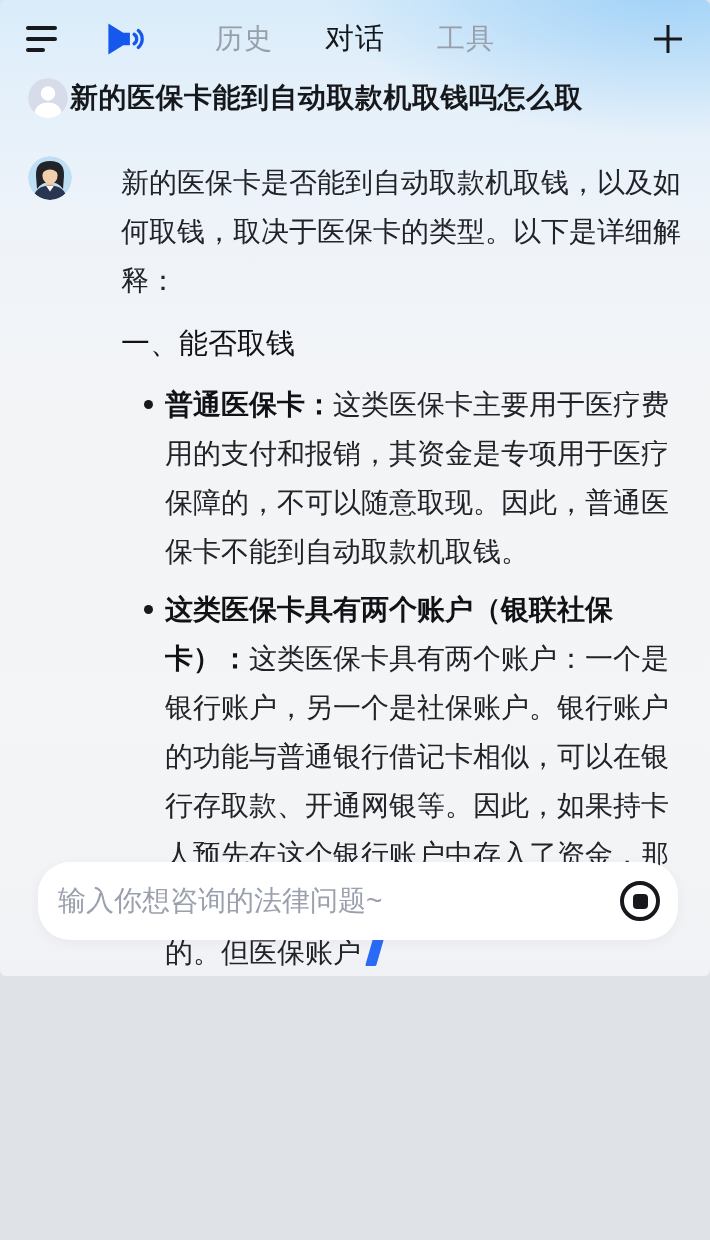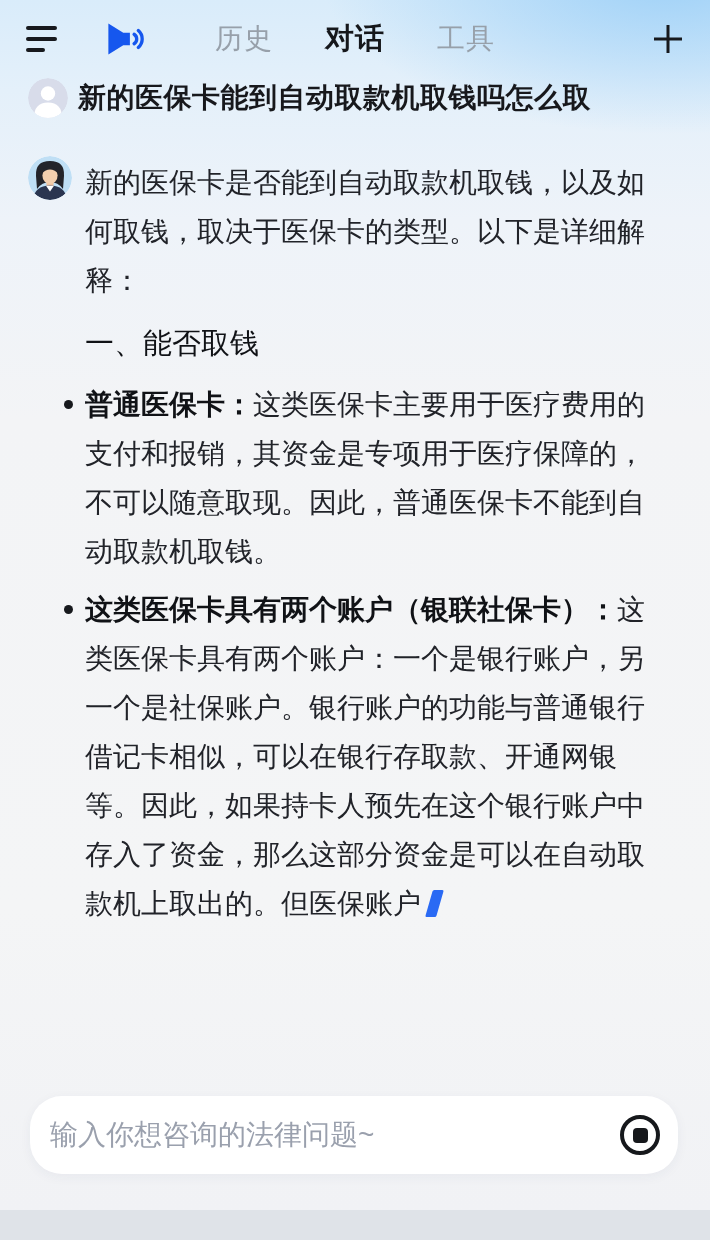--- a/index.html
+++ b/index.html
@@ -1,74 +1,75 @@
 <!DOCTYPE html>
 <html><head>
 <meta charset="utf-8">
 <style>
   * { margin:0; padding:0; box-sizing:border-box; }
   html,body { background:#dfe3e8; }
   body { font-family:"Liberation Sans","DejaVu Sans",sans-serif; }
 
   .screen{
-    position:relative; width:710px; height:1210px; margin:0 auto; overflow:hidden;
+    position:relative; width:710px; height:976px; margin:0 auto; overflow:hidden;
     background:
       radial-gradient(ellipse 480px 220px at 94% -2%, rgba(148,204,247,.85), rgba(148,204,247,0) 72%),
       linear-gradient(180deg,#d9ecfa 0%, #e4f0fa 90px, #eef3f9 220px, #f3f4f6 420px, #f4f5f6 75%, #f1f2f5 100%);
+    border-radius: 6px;
   }
 
   
   .topbar{
     position:relative; height:78px; display:flex; align-items:center;
     padding:0 20px;
   }
   .icon-btn{ background:none; border:none; cursor:pointer; display:flex; align-items:center; justify-content:center; }
   .menu-btn{ width:36px; height:36px; margin-left:6px; flex-direction:column; align-items:flex-start; justify-content:center; }
   .menu-btn .bar{ height:4px; background:#17191d; border-radius:2px; }
   .menu-btn .b1,.menu-btn .b2{ width:31px; margin-bottom:7px; }
   .menu-btn .b3{ width:19px; }
   .speaker-btn{ width:50px; height:46px; margin-left:38px; }
   .tabs{
     position:absolute; left:50%; top:0; height:78px; transform:translateX(-50%);
     display:flex; align-items:center; gap:52px;
   }
   .tab{ background:none; border:none; cursor:pointer; font-family:inherit;
         font-size:28px; color:#97a0aa; letter-spacing:1px; white-space:nowrap; }
-  .tab.active{ color:#15171b; font-weight:bold; font-size:29px; }
+  .tab.active{ color:#15171b; font-weight:normal; font-size:29px; }
   .plus-btn{ width:40px; height:40px; margin-left:auto; margin-right:2px; }
 
   
   .chat{ padding:0 28px; }
   .row{ display:flex; }
   .avatar{ flex:0 0 auto; border-radius:50%; overflow:hidden; }
   .user-row{ align-items:center; margin-top:0; }
   .user-row .avatar{ width:40px; height:40px; }
-  .user-text{ margin-left:10px; font-size:28px; font-weight:bold; color:#17181c; letter-spacing:.5px; }
+  .user-text{ margin-left:2px; font-size:28px; font-weight:bold; color:#17181c; letter-spacing:.5px; }
 
-  .ai-row{ margin-top:38px; align-items:flex-start; }
+  .ai-row{ margin-top:38px; align-items:flex-start;gap:36px; }
   .ai-row .avatar{ width:44px; height:44px; }
   .ai-content{ margin-left:13px; width:580px; font-size:28px; line-height:49px; color:#212329; }
   .ai-content .intro{ margin:2px 0 14px 0; }
   .ai-heading{ font-size:29px; font-weight:normal; color:#101216; margin:12px 0 12px 0; line-height:49px; }
   .ai-list{ list-style:none; margin:0; padding:0; }
-  .ai-list li{ position:relative; margin-bottom:9px; }
+  .ai-list li{ position:relative; margin-bottom:9px;margin-left:44px; }
   .ai-list li::before{
     content:""; position:absolute; left:-21px; top:20px;
     width:9px; height:9px; border-radius:50%; background:#17191d;
   }
   .lead{ font-weight:bold; color:#101216; }
   .stream-cursor{
     display:inline-block; width:11px; height:27px; margin-left:8px;
     background:#2a6af4; transform:skewX(-16deg); border-radius:1.5px;
     vertical-align:-4px;
   }
 
   
   .composer{
-    position:absolute; left:30px; right:32px; bottom:36px; height:78px;
+    position:absolute; left:38px; right:32px; bottom:36px; height:78px;
     background:#ffffff; border-radius:32px;
     display:flex; align-items:center; padding:0 18px 0 20px;
     box-shadow:0 3px 12px rgba(40,60,90,.05);
   }
   .composer input{
     flex:1; border:none; outline:none; background:transparent;
     font-family:inherit; font-size:28px; color:#26282e; min-width:0;
   }
   .composer input::placeholder{ color:#9aa0ad; }
   .stop-btn{

